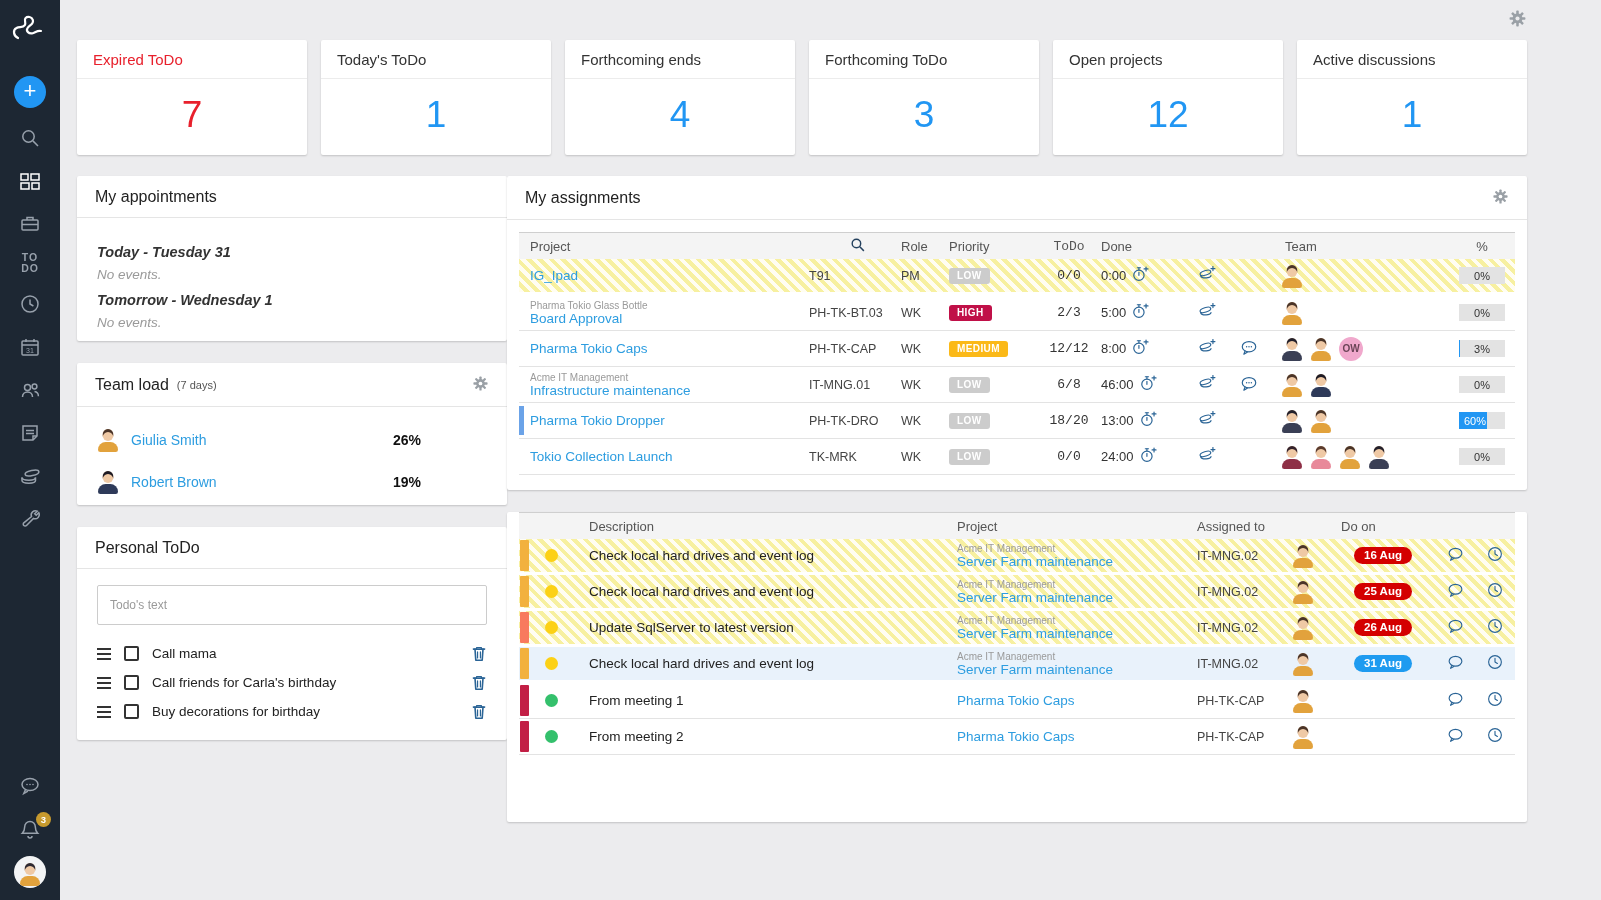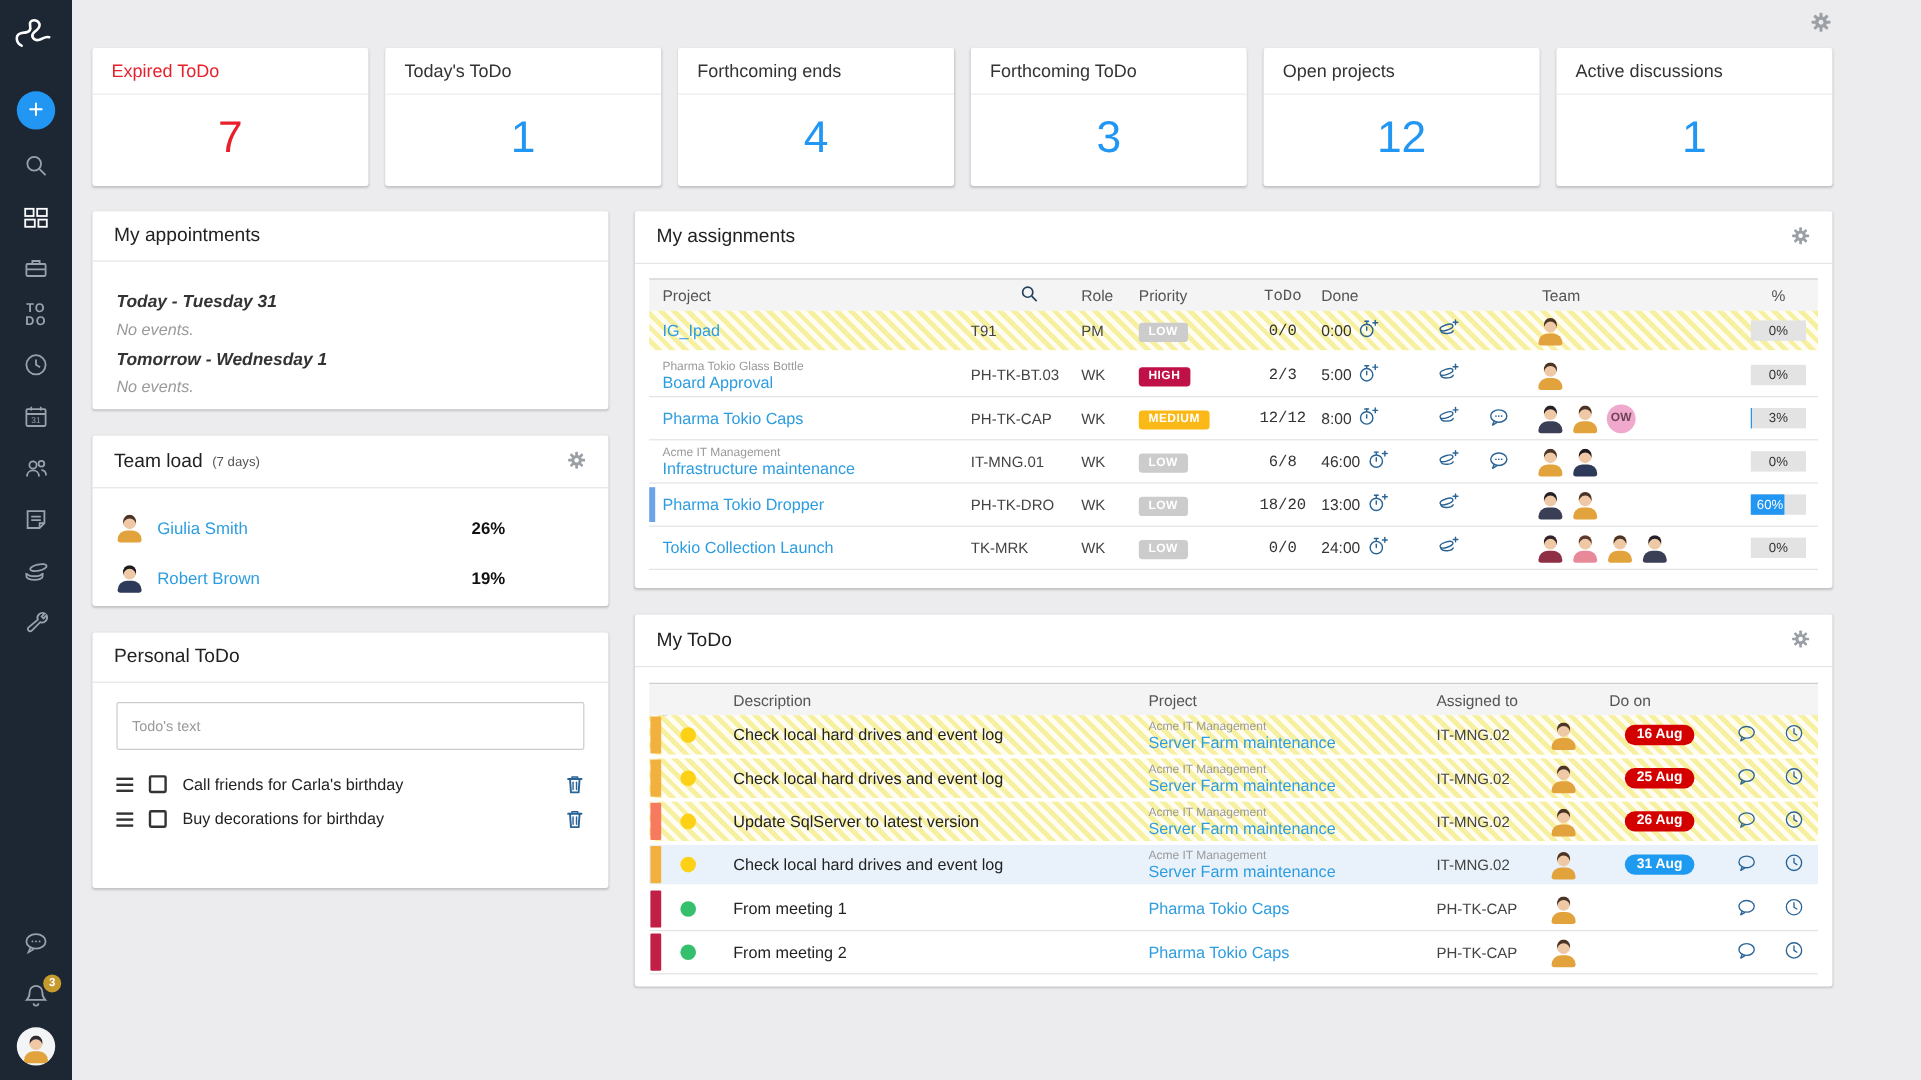--- a/index.html
+++ b/index.html
@@ -49,21 +49,21 @@
   .topbar { height:40px; display:flex; align-items:center; justify-content:flex-end; }
 
   .cards-row { display:flex; justify-content:space-between; gap:14px; }
   .stat-card { width:230px; height:115px; background:#fff; border-radius:2px;
                box-shadow:0 1px 2px rgba(0,0,0,.18); cursor:pointer; }
   .stat-card .hd { padding:11px 16px 10px; border-bottom:1px solid #ececec; font-size:15px; color:#333; }
   .stat-card .val { height:72px; display:flex; align-items:center; justify-content:center;
                     font-size:37px; font-weight:300; color:#2196f3; }
   .stat-card.expired .hd, .stat-card.expired .val { color:#e8202c; }
 
-  .content { display:flex; gap:22px; margin-top:21px; }
+  .content { display:flex; margin-top:21px; }
   .left-col { flex:0 0 430px; width:430px; }
   .right-col { flex:1; min-width:0; }
 
   .panel { background:#fff; border-radius:2px; box-shadow:0 1px 2px rgba(0,0,0,.18); margin-bottom:22px; }
   .panel-hd { display:flex; align-items:center; padding:12px 18px 11px; border-bottom:1px solid #e5e5e5; }
   .panel-title { font-size:16px; color:#222; }
   .panel-sub { font-size:11px; color:#555; margin-left:8px; }
   .panel-hd .gear { margin-left:auto; cursor:pointer; }
 
   
@@ -345,20 +345,34 @@
           </div>
         </div>
 
         <div class="panel" style="height:213px">
           <div class="panel-hd">
             <span class="panel-title">Personal ToDo</span>
           </div>
           <div class="pt-body">
             <input class="pt-input" type="text" placeholder="Todo's text" style="">
             <div class="pt-list">
+              <div class="pt-row">
+                <span class="drag"></span>
+                <span class="cb"></span>
+                <span class="pt-label">Call mama</span>
+                <span class="pt-trash">
+                    <svg class="tico" width="16" height="17" viewBox="0 0 20 21">
+                      <line x1="3" y1="5" x2="17" y2="5" stroke-width="2"></line>
+                      <path d="M7 5V3h6v2"></path>
+                      <path d="M5 5l1 14h8l1-14" stroke-width="2"></path>
+                      <line x1="8.2" y1="8.5" x2="8.2" y2="16"></line>
+                      <line x1="11.8" y1="8.5" x2="11.8" y2="16"></line>
+                    </svg>
+                  </span>
+              </div>
               <div class="pt-row">
                 <span class="drag"></span>
                 <span class="cb"></span>
                 <span class="pt-label">Call friends for Carla's birthday</span>
                 <span class="pt-trash">
                     <svg class="tico" width="16" height="17" viewBox="0 0 20 21">
                       <line x1="3" y1="5" x2="17" y2="5" stroke-width="2"></line>
                       <path d="M7 5V3h6v2"></path>
                       <path d="M5 5l1 14h8l1-14" stroke-width="2"></path>
                       <line x1="8.2" y1="8.5" x2="8.2" y2="16"></line>
@@ -665,35 +679,20 @@
                   <div class="pbar">
                     <div class="pfill" style="width: 0%;"></div>
                     <span class="plabel">0%</span>
                   </div>
                 </div>
             </div>
           </div>
         </div>
 
         <div class="panel" style="height:310px">
-          <div class="panel-hd">
-            <span class="panel-title">My ToDo</span>
-            <span class="gear">
-              <svg class="gear-svg" width="17" height="17" viewBox="0 0 24 24">
-                  <g>
-                    <rect x="10.4" y="2" width="3.2" height="20" rx="1"></rect>
-                    <rect x="10.4" y="2" width="3.2" height="20" rx="1" transform="rotate(45 12 12)"></rect>
-                    <rect x="10.4" y="2" width="3.2" height="20" rx="1" transform="rotate(90 12 12)"></rect>
-                    <rect x="10.4" y="2" width="3.2" height="20" rx="1" transform="rotate(135 12 12)"></rect>
-                    <circle cx="12" cy="12" r="6.2"></circle>
-                  </g>
-                  <circle cx="12" cy="12" r="2.6" fill="#fff"></circle>
-                </svg>
-            </span>
-          </div>
           <div class="tbl" style="margin-top:13px">
             <div class="t-head">
               <div class="hcell hd-status">Status</div>
               <div class="hcell hd-desc">Description</div>
               <div class="hcell hd-proj2">Project</div>
               <div class="hcell hd-assigned">Assigned to</div>
               <div class="hcell hd-doon">Do on</div>
               <div class="hcell" style="width:80px"></div>
             </div>
 

